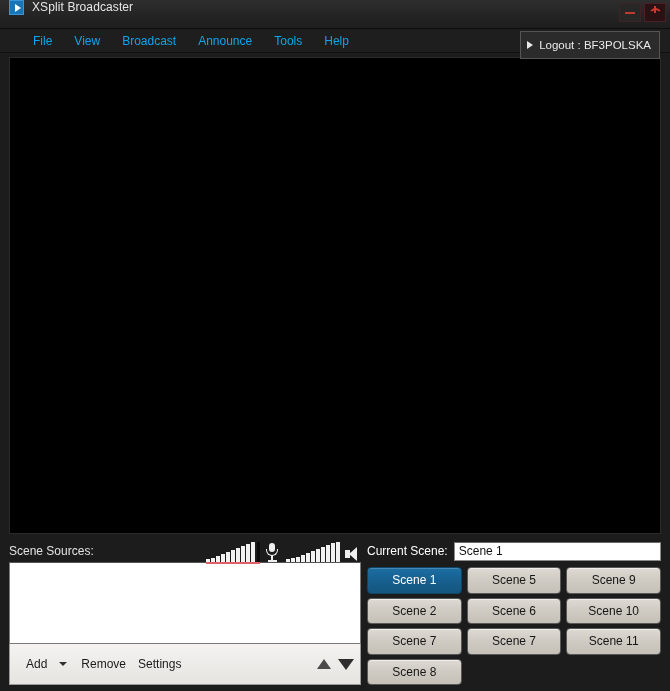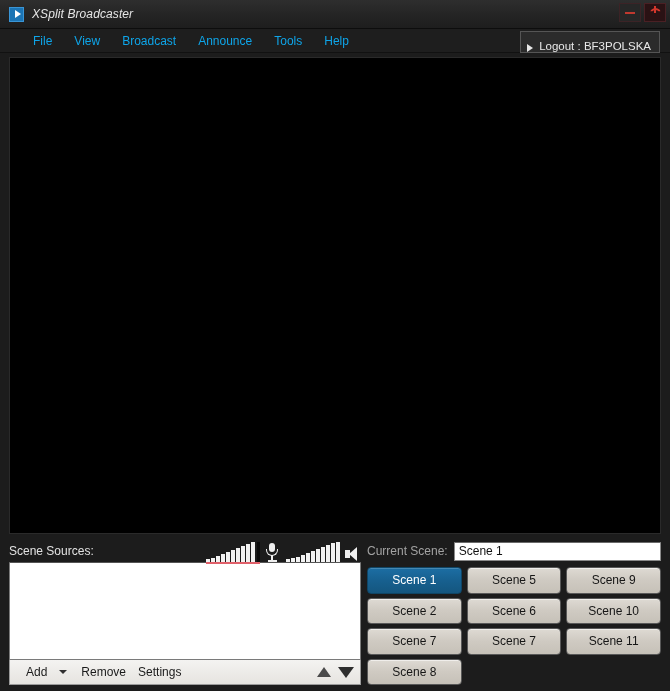--- a/index.html
+++ b/index.html
@@ -28,23 +28,21 @@
   }
 
   
   .titlebar {
     position: relative;
     height: 28px;
     min-height: 28px;
     background: linear-gradient(to bottom, #2e2e2e 0%, #242424 55%, #1e1e1e 100%);
     border-bottom: 1px solid #0d0d0d;
     display: flex;
-    align-items: center;
     padding-left: 9px;
-    font-style: italic;
   }
   .app-icon {
     width: 15px;
     height: 15px;
     background: #1b74b4;
     border: 1px solid #3a95d6;
     box-sizing: border-box;
     display: flex;
     align-items: center;
     justify-content: center;
@@ -129,26 +127,26 @@
     color: #0ea5e9;
     font-size: 12px;
     padding: 3px 11px;
     cursor: default;
     white-space: nowrap;
   }
   .logout-btn {
     position: absolute;
     right: 10px;
     top: 2px;
-    height: 22px;
+    height: 28px;
     background: #2b2b2b;
     border: 1px solid #555;
     box-sizing: border-box;
     display: flex;
-    align-items: flex-end;
+    align-items: center;
     gap: 6px;
     padding: 0 8px 0 6px;
     color: #e8e8e8;
     font-size: 11.5px;
     white-space: nowrap;
   }
   .logout-btn .tri-right {
     width: 0; height: 0;
     border-left: 6px solid #e8e8e8;
     border-top: 4px solid transparent;
@@ -303,21 +301,21 @@
 
   .sources-box {
     flex: 1;
     background: #ffffff;
     border: 1px solid #7a7a7a;
     border-top-color: #555;
     box-sizing: border-box;
     min-height: 0;
   }
   .sources-toolbar {
-    height: 25px;
+    height: 41px;
     min-height: 25px;
     background: linear-gradient(to bottom, #f4f3f1 0%, #e6e4e0 100%);
     border: 1px solid #9a9a9a;
     border-top: none;
     box-sizing: border-box;
     display: flex;
     align-items: center;
     padding: 0 6px 0 10px;
     position: relative;
   }
@@ -357,21 +355,21 @@
     flex-direction: column;
     min-width: 0;
   }
   .scene-top {
     height: 22px;
     display: flex;
     align-items: center;
     gap: 6px;
   }
   .current-scene-label {
-    color: #a3a3a3;
+    color: #ffffff;
     font-size: 12px;
     white-space: nowrap;
     flex: none;
   }
   .scene-name-input {
     flex: 1;
     height: 19px;
     background: #ffffff;
     border: 1px solid #8a8a8a;
     border-top-color: #6a6a6a;

